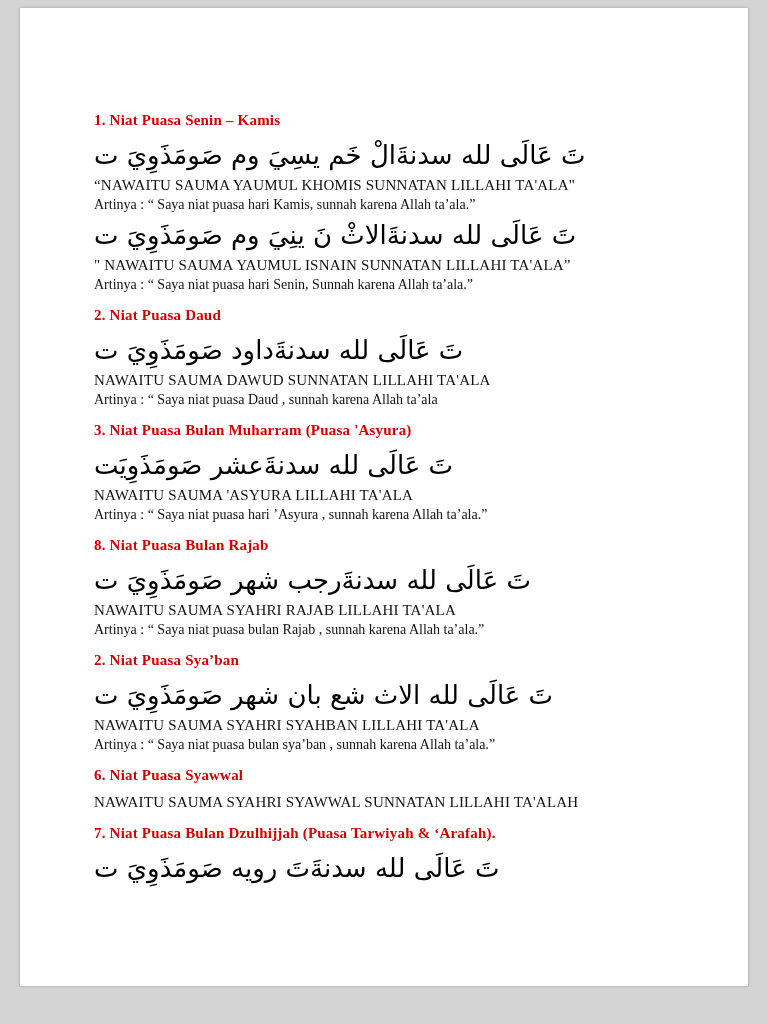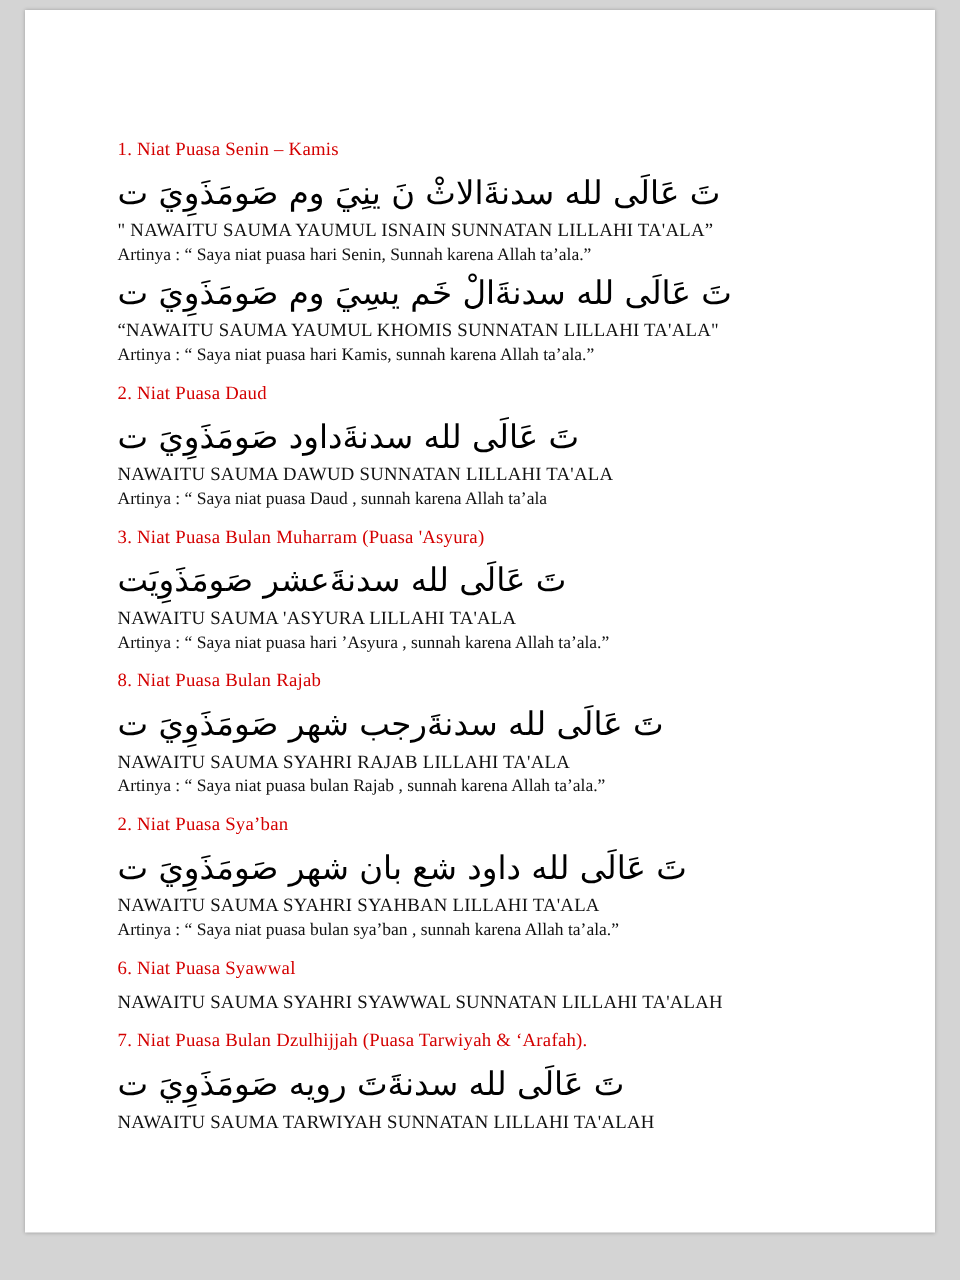--- a/index.html
+++ b/index.html
@@ -31,21 +31,21 @@
   }
   .content {
     padding: 104px 56px 0 74px;
     color: #111111;
   }
   .section {
     margin-bottom: 13px;
   }
   .section-heading {
     color: #d40000;
-    font-weight: normal;
+    font-weight: bold;
     font-size: 15px;
     line-height: 17px;
     margin: 0 0 9px 0;
     letter-spacing: 0.2px;
   }
   .block {
     margin-bottom: 4px;
   }
   .arabic-line {
     font-family: "DejaVu Sans", sans-serif;
@@ -75,28 +75,28 @@
 </head>
 <body>
 
 <div class="page-background">
   <div class="paper">
     <div class="content">
 
       <div class="section">
         <p class="section-heading">1. Niat Puasa Senin – Kamis</p>
         <div class="block">
+          <p class="arabic-line">تَ عَالَى لله سدنةَالْ خَم يسِيَ وم صَومَذَوِيَ ت</p>
+          <p class="latin-line">“NAWAITU SAUMA YAUMUL KHOMIS SUNNATAN LILLAHI TA'ALA"</p>
+          <p class="artinya-line">Artinya : “ Saya niat puasa hari Kamis, sunnah karena Allah ta’ala.”</p>
+        </div>
+        <div class="block">
           <p class="arabic-line">تَ عَالَى  لله سدنةَالاثْ  نَ ينِيَ وم صَومَذَوِيَ ت</p>
           <p class="latin-line">" NAWAITU SAUMA YAUMUL ISNAIN SUNNATAN LILLAHI TA'ALA”</p>
           <p class="artinya-line">Artinya : “ Saya niat puasa hari Senin, Sunnah karena Allah ta’ala.”</p>
-        </div>
-        <div class="block">
-          <p class="arabic-line">تَ عَالَى لله سدنةَالْ خَم يسِيَ وم صَومَذَوِيَ ت</p>
-          <p class="latin-line">“NAWAITU SAUMA YAUMUL KHOMIS SUNNATAN LILLAHI TA'ALA"</p>
-          <p class="artinya-line">Artinya : “ Saya niat puasa hari Kamis, sunnah karena Allah ta’ala.”</p>
         </div>
       </div>
 
       <div class="section">
         <p class="section-heading">2. Niat Puasa Daud</p>
         <div class="block">
           <p class="arabic-line">تَ عَالَى  لله سدنةَداود صَومَذَوِيَ ت</p>
           <p class="latin-line">NAWAITU SAUMA DAWUD SUNNATAN LILLAHI TA'ALA</p>
           <p class="artinya-line">Artinya : “ Saya niat puasa Daud , sunnah karena Allah ta’ala</p>
         </div>
@@ -116,36 +116,35 @@
         <div class="block">
           <p class="arabic-line">تَ عَالَى  لله سدنةَرجب شهر صَومَذَوِيَ ت</p>
           <p class="latin-line">NAWAITU SAUMA SYAHRI RAJAB LILLAHI TA'ALA</p>
           <p class="artinya-line">Artinya : “ Saya niat puasa bulan Rajab , sunnah karena Allah ta’ala.”</p>
         </div>
       </div>
 
       <div class="section">
         <p class="section-heading">2. Niat Puasa Sya’ban</p>
         <div class="block">
-          <p class="arabic-line">تَ عَالَى  لله داود شع بان شهر صَومَذَوِيَ ت</p>
+          <p class="arabic-line">تَ عَالَى  لله الاث شع بان شهر صَومَذَوِيَ ت</p>
           <p class="latin-line">NAWAITU SAUMA SYAHRI SYAHBAN LILLAHI TA'ALA</p>
           <p class="artinya-line">Artinya : “ Saya niat puasa bulan sya’ban , sunnah karena Allah ta’ala.”</p>
         </div>
       </div>
 
       <div class="section">
         <p class="section-heading">6. Niat Puasa Syawwal</p>
         <div class="block">
           <p class="latin-line">NAWAITU SAUMA SYAHRI SYAWWAL SUNNATAN LILLAHI TA'ALAH</p>
         </div>
       </div>
 
       <div class="section">
         <p class="section-heading">7. Niat Puasa Bulan Dzulhijjah (Puasa Tarwiyah &amp; ‘Arafah).</p>
         <div class="block">
           <p class="arabic-line">تَ عَالَى  لله سدنةَتَ رويه صَومَذَوِيَ ت</p>
-          <p class="latin-line">NAWAITU SAUMA TARWIYAH SUNNATAN LILLAHI TA'ALAH</p>
         </div>
       </div>
 
     </div>
   </div>
 </div>
 
 </body></html>

